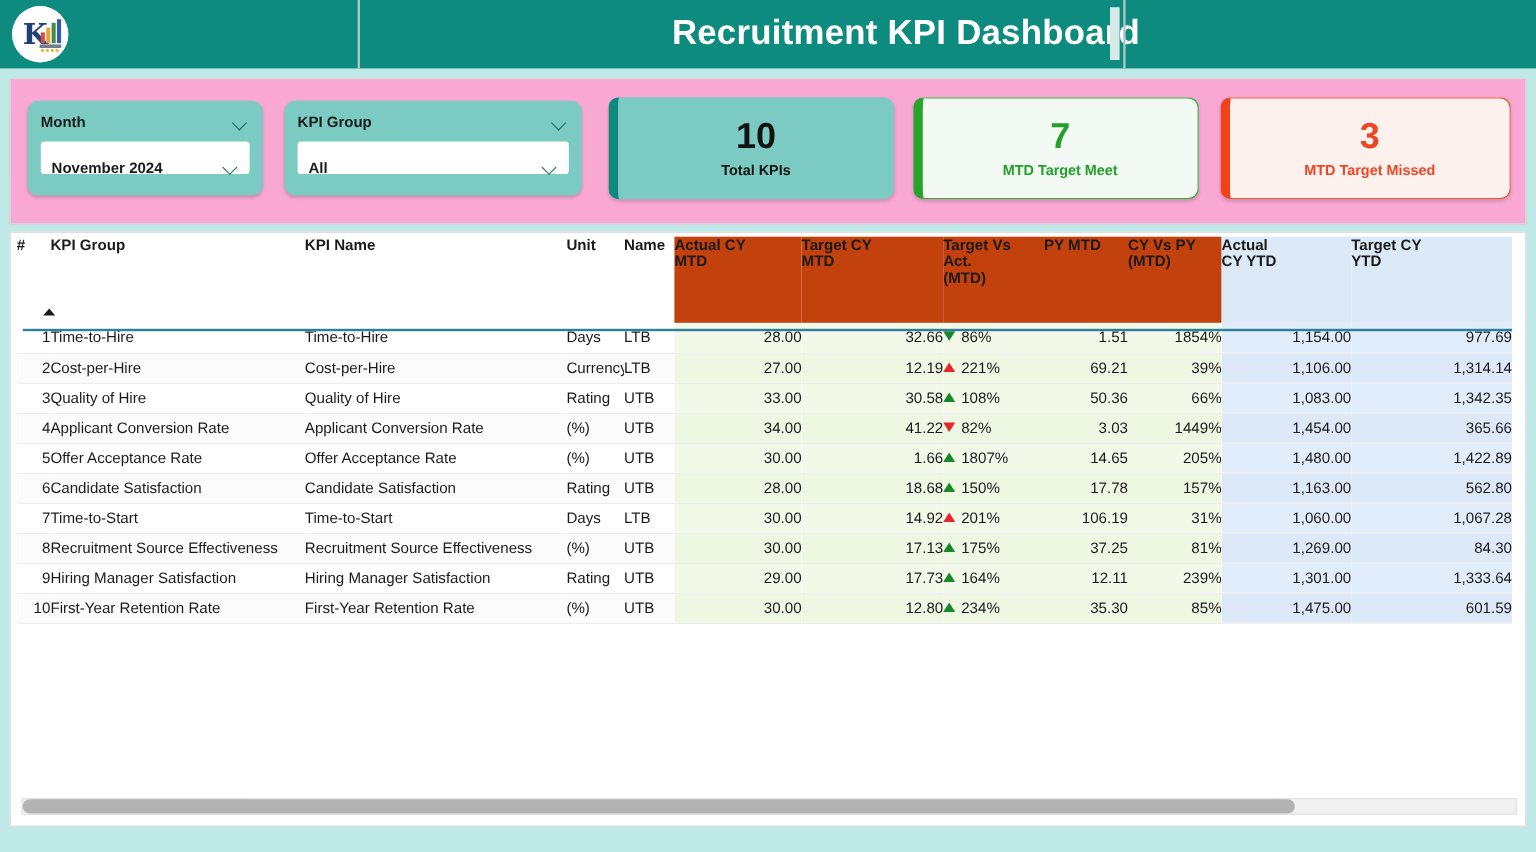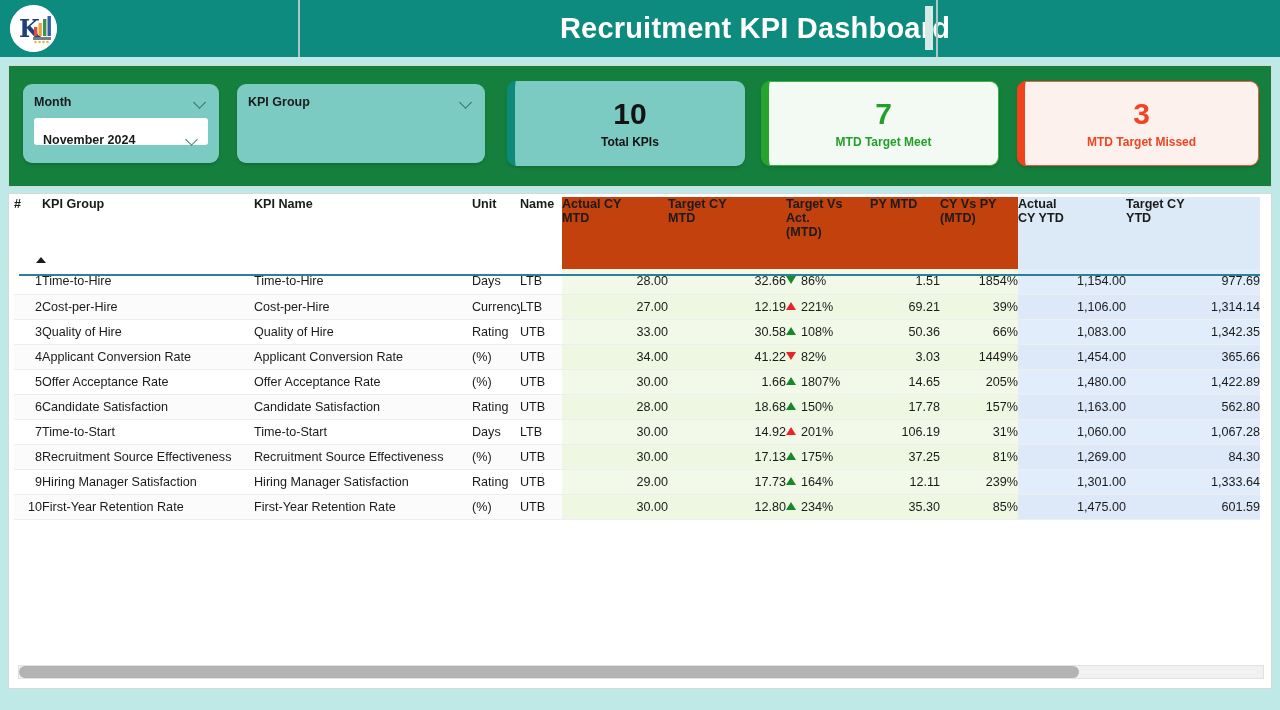--- a/index.html
+++ b/index.html
@@ -71,21 +71,21 @@
     left: 636px; top: 0;
     width: 2px; height: 57px;
     background: #a9c8c6;
   }
 
   
   .strip {
     position: absolute;
     left: 8px; top: 65px;
     width: 1264px; height: 122px;
-    background: #15803d;
+    background: #f9a8d4;
     border: 1px solid #d8d8d8;
   }
 
   .filter-card {
     position: absolute;
     top: 18px;
     height: 79px;
     background: #7bcbc2;
     border-radius: 9px;
     box-shadow: 0 2px 3px rgba(0,0,0,0.16);
@@ -332,20 +332,24 @@
       <div class="filter-select">
         <span class="filter-value">November 2024</span>
         <span class="chev chev-dark"></span>
       </div>
     </div>
 
     <div class="filter-card group">
       <div class="filter-label-row">
         <span class="filter-label">KPI Group</span>
         <span class="chev"></span>
+      </div>
+      <div class="filter-select">
+        <span class="filter-value">All</span>
+        <span class="chev chev-dark"></span>
       </div>
     </div>
 
     <div class="kpi-card kpi-total">
       <div class="big">10</div>
       <div class="cap">Total KPIs</div>
     </div>
 
     <div class="kpi-card kpi-meet">
       <div class="big">7</div>

